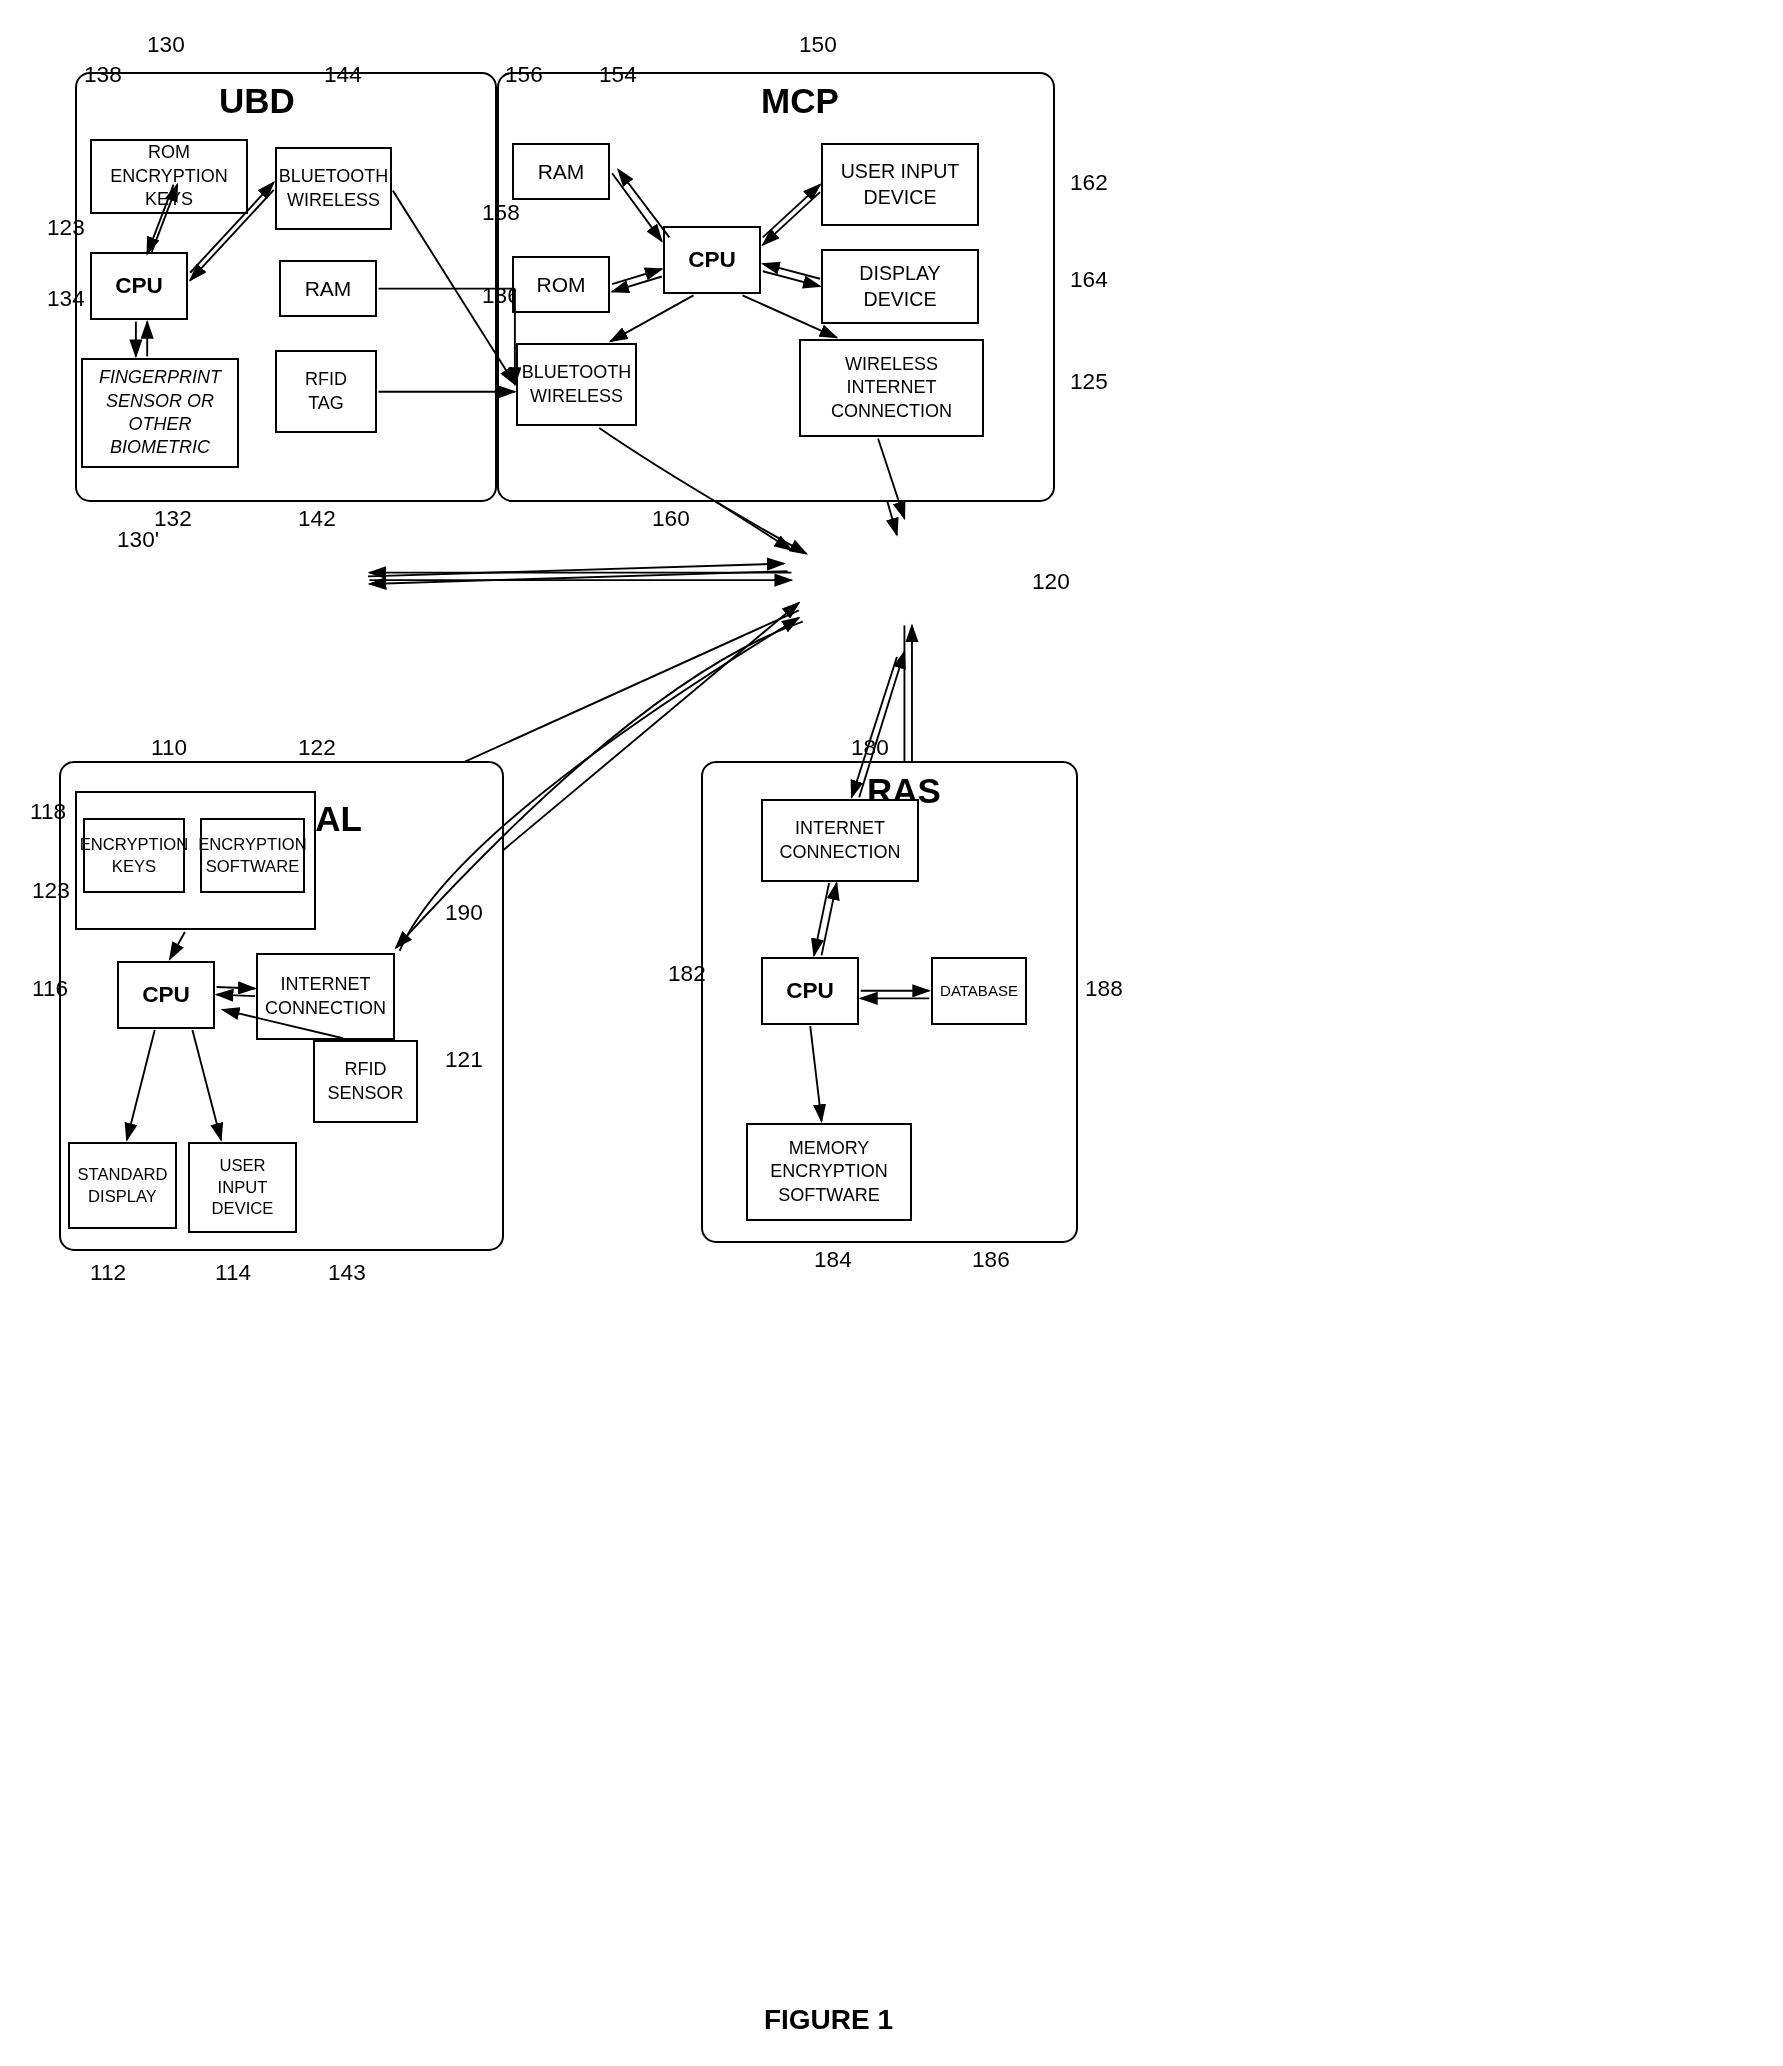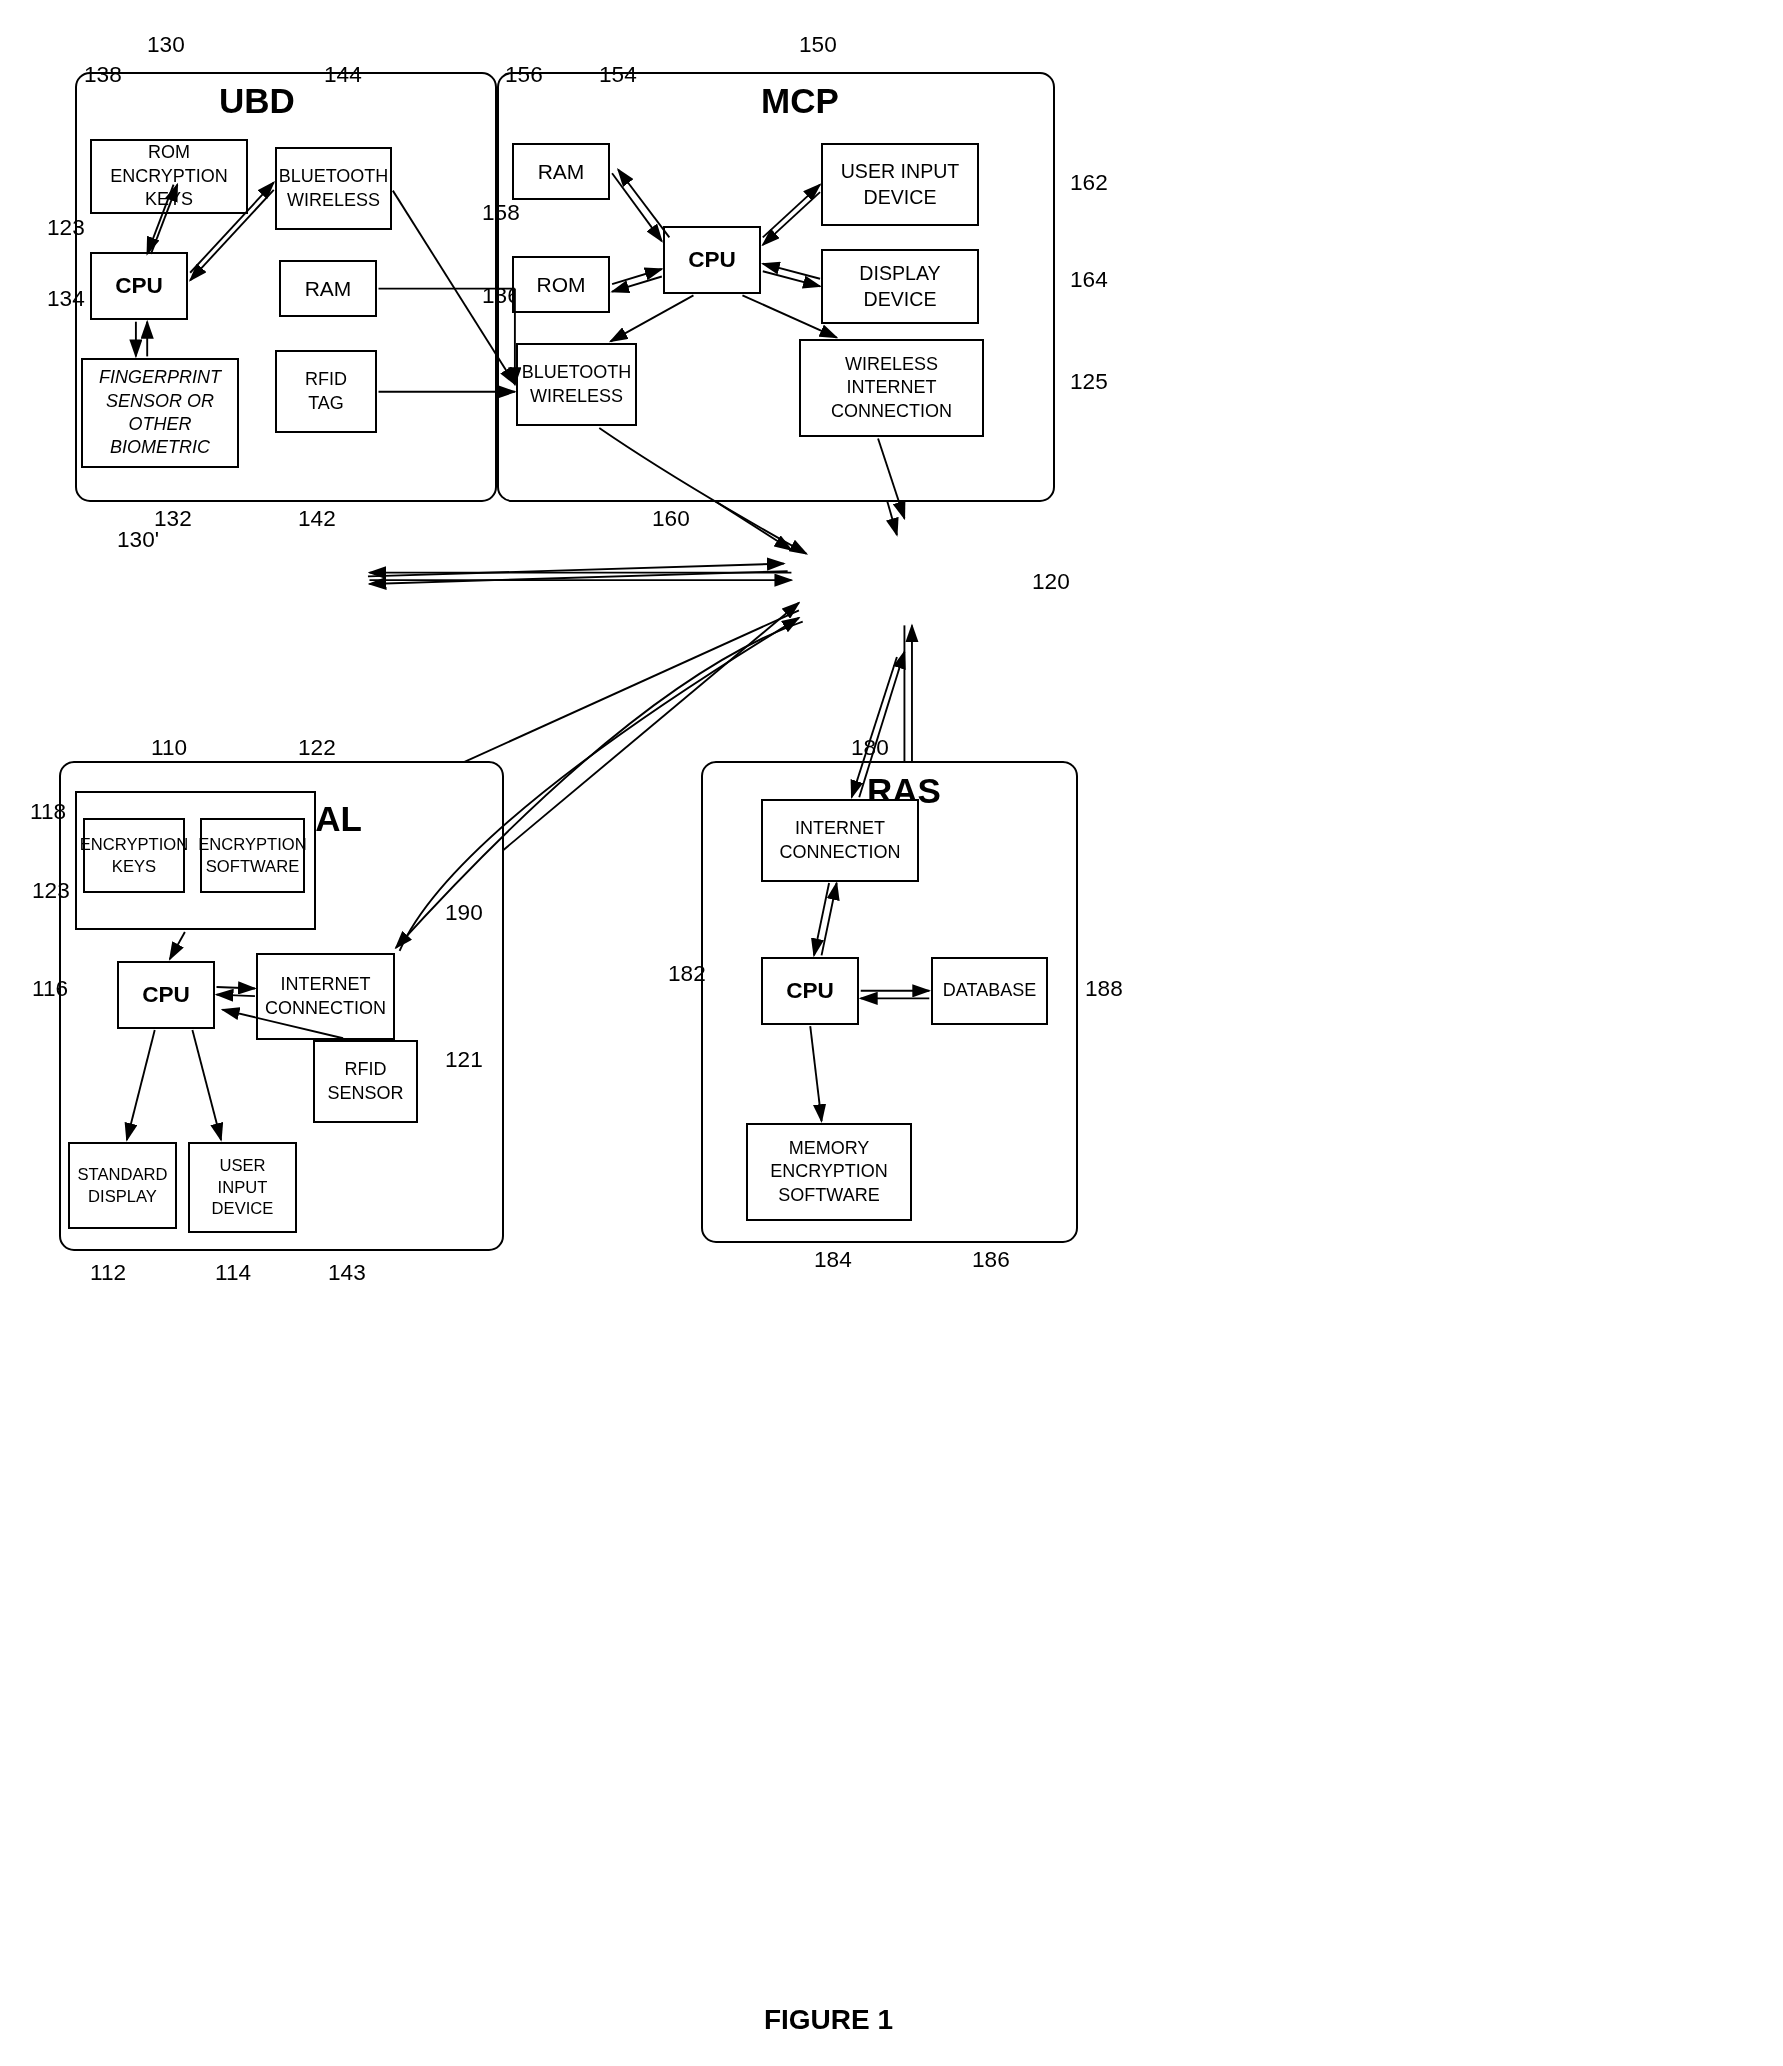--- a/index.html
+++ b/index.html
@@ -313,21 +313,21 @@
 
   <div class="box" style="left:761px; top:799px; width:158px; height:83px; font-size:18px;">
     <span style="white-space:pre-line;">INTERNET
 CONNECTION</span>
   </div>
 
   <div class="box box-bold" style="left:761px; top:957px; width:98px; height:68px; font-size:22.6px;">
     <span>CPU</span>
   </div>
 
-  <div class="box" style="left:931px; top:957px; width:117px; height:68px; font-size:18px;">
+  <div class="box" style="left:931px; top:957px; width:96px; height:68px; font-size:15px;">
     <span>DATABASE</span>
   </div>
 
   <div class="box" style="left:746px; top:1123px; width:166px; height:98px; font-size:18px;">
     <span style="white-space:pre-line;">MEMORY
 ENCRYPTION
 SOFTWARE</span>
   </div>
 
   <div class="figure-title" style="left:678px; top:2004px; width:301px;">FIGURE 1</div>

